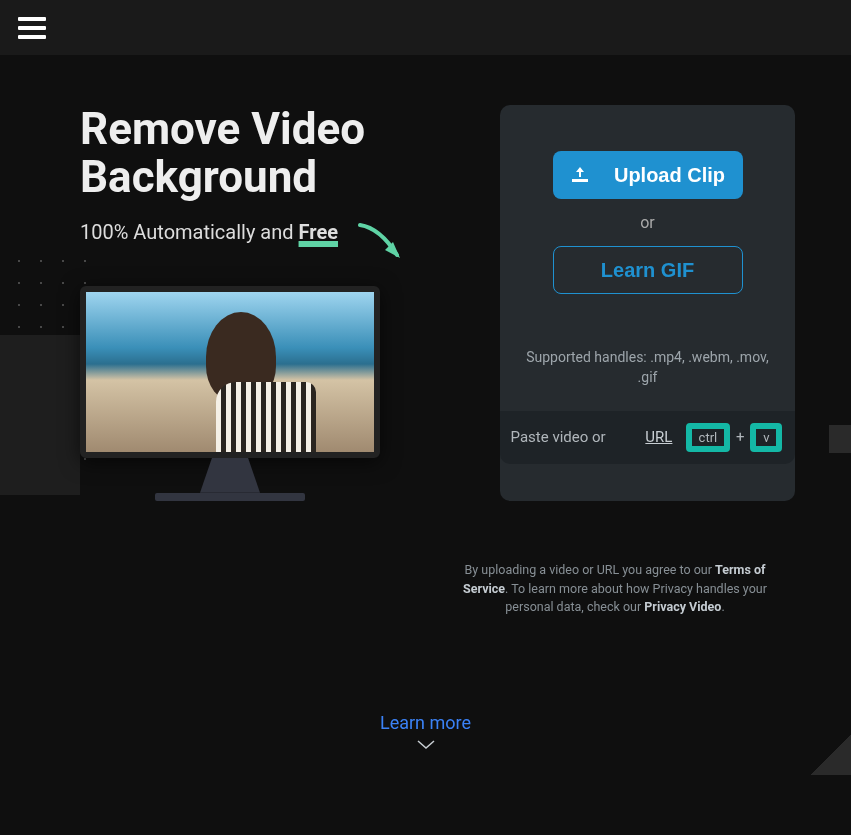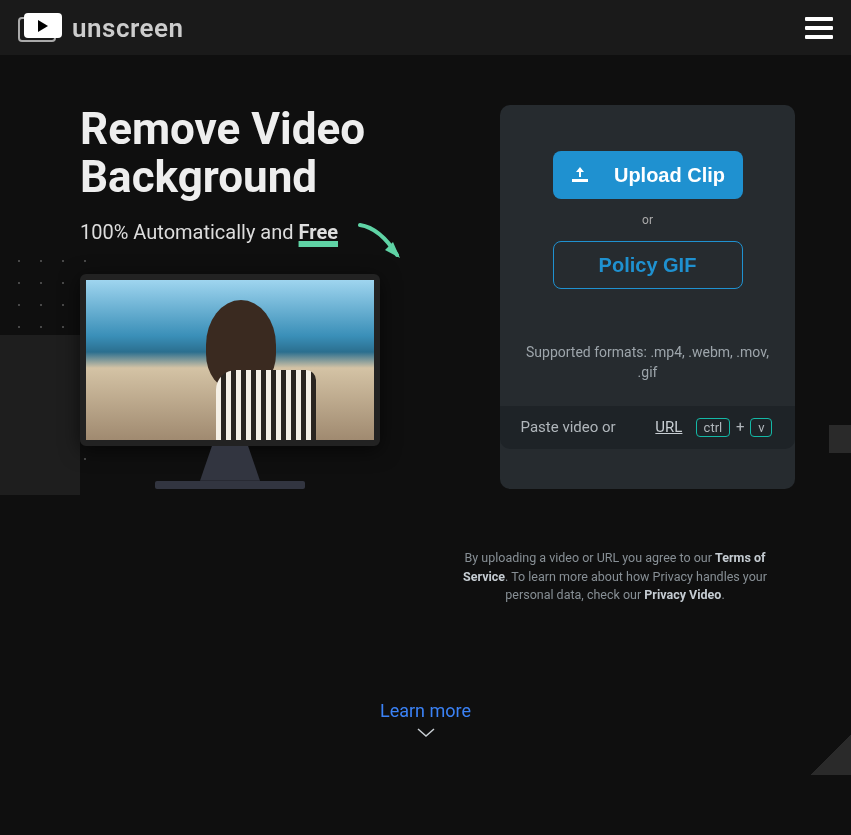--- a/index.html
+++ b/index.html
@@ -53,21 +53,21 @@
   position: relative;
 }
 
 
 .left { width: 360px; position: relative; }
 .headline {
   font-size: 44px; font-weight: 700; line-height: 1.1; color: #eee;
   margin-bottom: 18px;
 }
 .subhead {
-  font-size: 20px; color: #ddd; margin-bottom: 30px;
+  font-size: 20px; color: #ddd; margin-bottom: 42px;
 }
 .free {
   font-weight: 700; text-decoration: underline; text-decoration-color: #5fd3a5;
   text-decoration-thickness: 6px; text-underline-offset: 2px;
 }
 
 
 .dots {
   position: absolute; left: -80px; top: 195px; width: 180px; height: 220px;
   background-image: radial-gradient(#777 1.3px, transparent 1.3px);
@@ -123,34 +123,34 @@
   padding: 18px 16px 14px; display:flex; flex-direction:column; align-items:center;
   gap: 14px;
 }
 .btn {
   width: 190px; height: 48px; border-radius: 8px; font-size: 20px; font-weight: 700;
   display:flex; align-items:center; justify-content:center; gap:24px; cursor:pointer;
   border: none;
 }
 .btn-upload { background:#1f91d0; color:#fff; margin-top: 28px; }
 .btn-search { background:transparent; color:#1f91d0; border:1.5px solid #1f91d0; }
-.or { color:#aaa; font-size:12px; }
+.or { color:#aaa; font-size:16px; }
 .supported { color:#9da5ab; font-size:14px; text-align:center; margin-top: 40px; line-height:1.4; padding: 0 10px; }
 
 .paste-bar {
   margin-top: 10px;
   width: calc(100% + 32px);
   margin-left:-16px; margin-right:-16px; margin-bottom:-14px;
   background:#1e2327; padding: 12px 0; text-align:center;
   border-radius: 0 0 10px 10px;
   font-size:15px; color:#b0b6bb;
 }
 .url-link { color:#c8ced3; text-decoration: underline; cursor:pointer;margin-left:36px; }
 .key {
-  display:inline-block; border:1px solid #14b8a6; border-radius:4px; padding: 1px 7px;
+  display:inline-block; border:6px solid #14b8a6; border-radius:4px; padding: 1px 7px;
   font-size:13px; margin: 0 2px;
 }
 
 
 .legal {
   width: 310px; margin: 60px 0 0 460px; text-align:center;
   font-size:12.5px; color:#878f95; line-height:1.5;
 }
 .legal b { color:#c5ccd2; font-weight:700; }
 
@@ -167,29 +167,20 @@
 }
 .tri2 {
   position:absolute; right:0; top:425px; width:22px; height:28px;
   background:#2a2a2a;
 }
 </style>
 </head>
 <body>
 
 <div class="header">
-  <div class="logo">
-    <div class="logo-icon">
-      <div class="back"></div>
-      <div class="front">
-          <div class="play"></div>
-        </div>
-    </div>
-    <div class="brand">unscreen</div>
-  </div>
   <div class="hamburger">
     <span></span>
       <span></span>
       <span></span>
   </div>
 </div>
 
 <div class="main">
   <div class="dots"></div>
   <div class="bg-block"></div>
@@ -216,23 +207,23 @@
   <div class="panel">
     <button class="btn btn-upload">
       <svg width="20" height="18" viewBox="0 0 20 18">
         <path d="M10 1 L14 6 L11 6 L11 11 L9 11 L9 6 L6 6 Z" fill="#fff"></path>
         <rect x="2" y="13" width="16" height="3" fill="#fff"></rect>
       </svg>
       <span>Upload Clip</span>
     </button>
     <div class="or">or</div>
     <button class="btn btn-search">
-      <span>Policy GIF</span>
+      <span>Learn GIF</span>
     </button>
-    <div class="supported">Supported formats: .mp4, .webm, .mov, .gif</div>
+    <div class="supported">Supported handles: .mp4, .webm, .mov, .gif</div>
     <div class="paste-bar">
       <span>Paste video or </span><span class="url-link">URL</span>
       &nbsp;
       <span class="key">ctrl</span>
       <span>+</span>
       <span class="key">v</span>
     </div>
   </div>
 </div>
 

